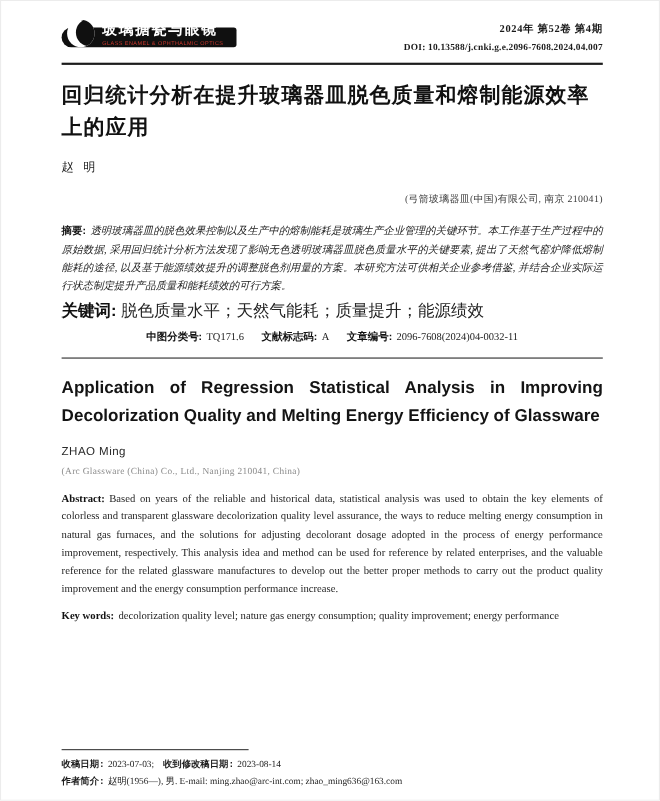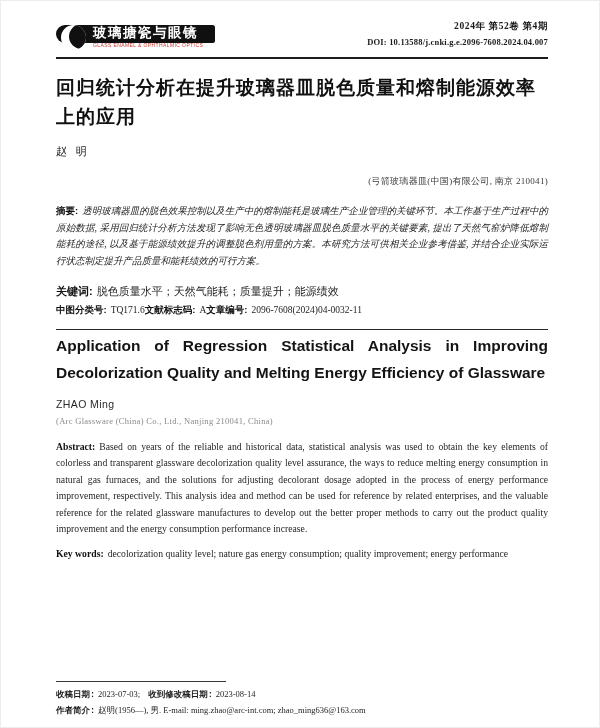--- a/index.html
+++ b/index.html
@@ -16,21 +16,21 @@
     position:relative;
     box-shadow: inset 0 0 0 1px #ececec;
   }
 
   
   .header { display:flex; justify-content:space-between; align-items:center; }
   .badge {
     background:var(--badge-bg,#101010);
     border-radius:18px 5px 5px 18px;
     height:18px; min-width:140px;
-    display:flex; align-items:flex-start; gap:7px;
+    display:flex; align-items:flex-end; gap:7px;
     padding:0 12px 0 5px;
   }
   .crescent {
     width:25px; height:25px; border-radius:50%;
     background:#ffffff; position:relative; overflow:hidden; flex:0 0 auto;
   }
   .crescent::after {
     content:""; position:absolute; left:8px; top:-1px;
     width:25px; height:25px; border-radius:50%;
     background:var(--badge-bg,#101010);
@@ -63,26 +63,26 @@
   .cn-affil  { margin-top:16px; font-size:9px; color:#3a3a3a; letter-spacing:.3px;text-align:right; }
   .cn-abstract {
     margin-top:15px; font-size:9.5px; line-height:1.75; text-align:justify;
     font-style:italic; color:#232323;
   }
   .cn-abstract b, .cn-keywords b, .cn-meta b {
     font-style:normal; font-weight:bold; color:#111;
     font-family:"Liberation Sans","DejaVu Sans",sans-serif;
     margin-right:4px;
   }
-  .cn-keywords { margin-top:12px; font-size:11px; line-height:1.7; color:#232323; }
-  .cn-meta { margin-top:4px; font-size:9.5px; display:flex; color:#232323; }
+  .cn-keywords { margin-top:0; font-size:15px; line-height:1.7; color:#232323; }
+  .cn-meta { margin-top:4px; font-size:9.5px; display:flex; gap:16px; color:#232323;justify-content:center; }
 
   
   .en-title {
-    margin-top:3px; font-size:15.5px; font-weight:bold; line-height:1.7;
+    margin-top:14px; font-size:15.5px; font-weight:bold; line-height:1.7;
     text-align:justify; color:#141414;
     font-family:"Liberation Sans","DejaVu Sans",sans-serif;
   }
   .en-author {
     margin-top:12px; font-size:10.5px; color:#2a2a2a; letter-spacing:.4px;
     font-family:"Liberation Sans","DejaVu Sans",sans-serif;
   }
   .en-affil { margin-top:6px; font-size:8.5px; color:var(--muted,#8a8a8a); letter-spacing:.3px; }
   .en-abstract {
     margin-top:13px; font-size:9.7px; line-height:1.7; text-align:justify; color:#1f1f1f;

